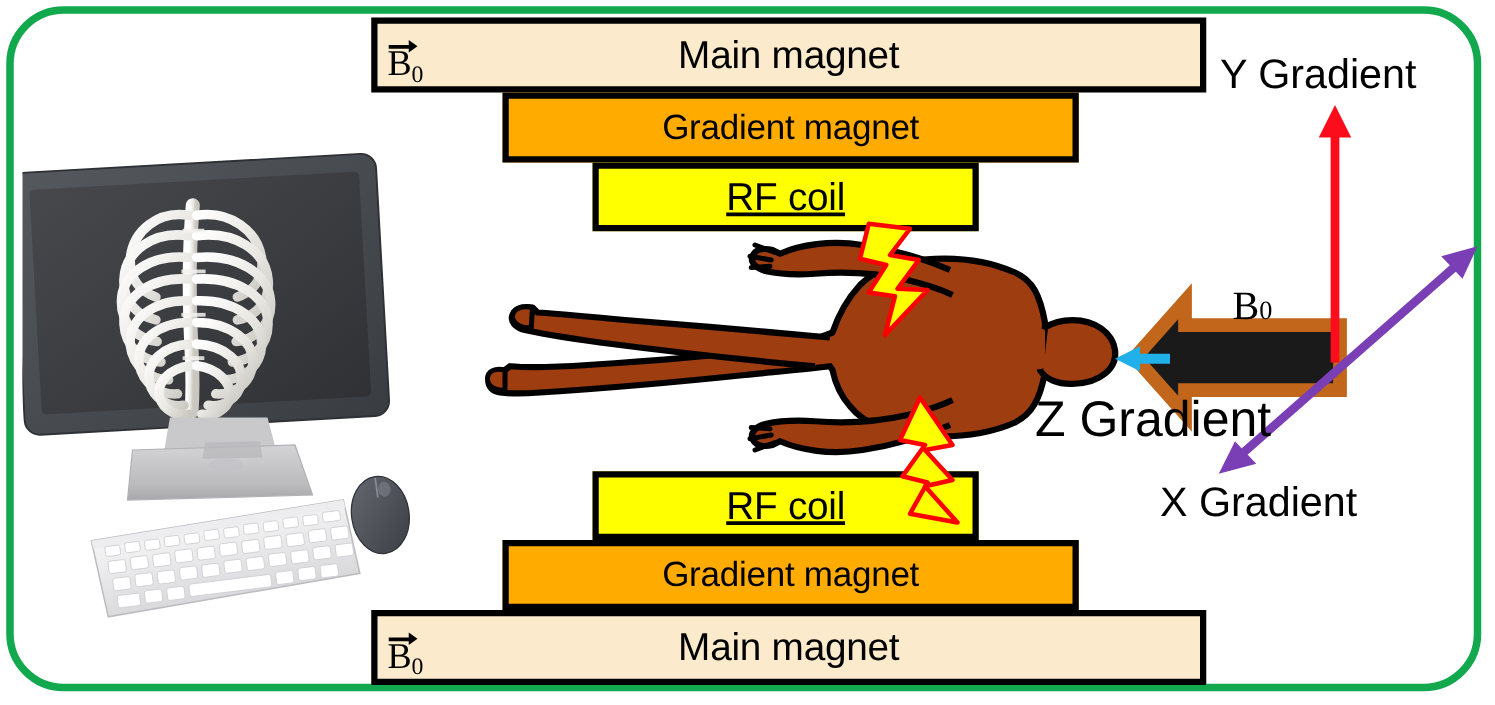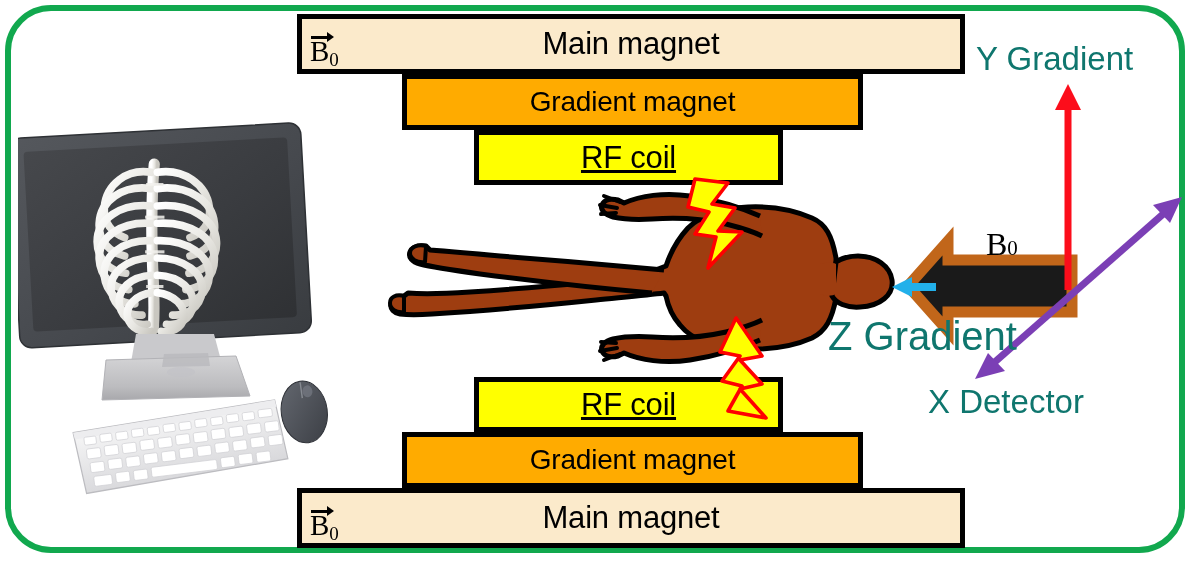--- a/index.html
+++ b/index.html
@@ -89,21 +89,21 @@
     border-left: 7px solid #000;
     border-top: 5px solid transparent;
     border-bottom: 5px solid transparent;
   }
   .b0vec .bsym { font-style: normal; }
   .b0vec .bsub { font-size: 19px; vertical-align: -0.28em; }
 
   
   .txt {
     position: absolute;
-    color: #0f766e;
+    color: #000000;
     font-family: "Liberation Sans", sans-serif;
     white-space: nowrap;
     line-height: 1;
   }
   #lbl-detector { font-size: 33px; left: 75px; top: 97px; }
   #lbl-ygrad    { font-size: 33px; left: 976px; top: 42px; }
   #lbl-zgrad    { font-size: 40px; left: 828px; top: 316px; }
   #lbl-xgrad    { font-size: 33px; left: 928px; top: 385px; }
 
   
@@ -420,20 +420,20 @@
 
     <g>
       <line x1="988" y1="368" x2="1170" y2="208" stroke="#7b3fb5" stroke-width="7"></line>
       <polygon points="1182,197 1153,205 1170,223" fill="#7b3fb5"></polygon>
       <polygon points="975,379 1005,371 988,353" fill="#7b3fb5"></polygon>
     </g>
   </svg>
 
   <div id="lbl-ygrad" class="txt">Y Gradient</div>
   <div id="lbl-zgrad" class="txt">Z Gradient</div>
-  <div id="lbl-xgrad" class="txt">X Detector</div>
+  <div id="lbl-xgrad" class="txt">X Gradient</div>
 
   <div id="lbl-b0-arrow">
     <span class="arrowbar"></span>
     <span class="bsym">B</span><span class="bsub">0</span>
   </div>
 
 </div>
 
 </body></html>

